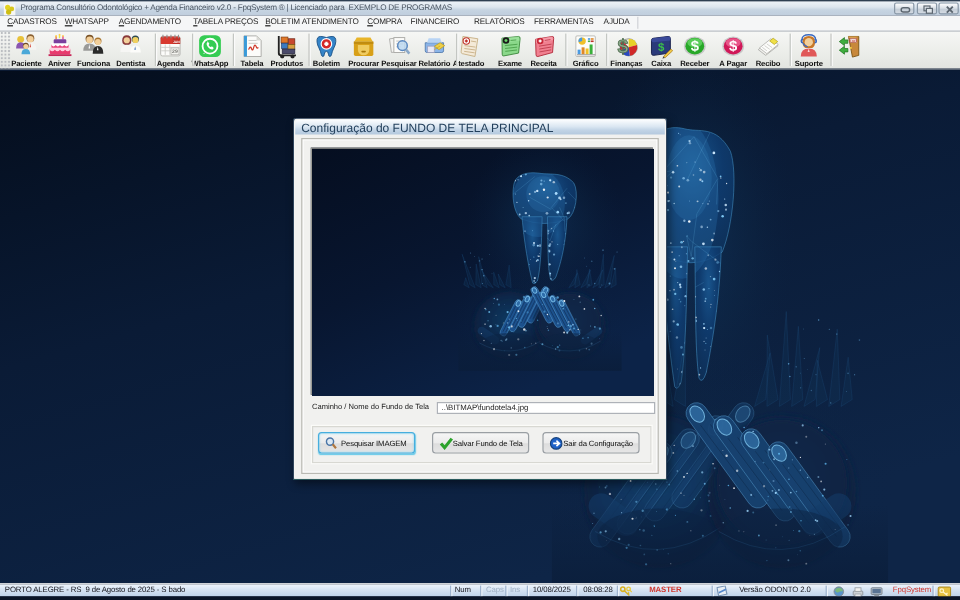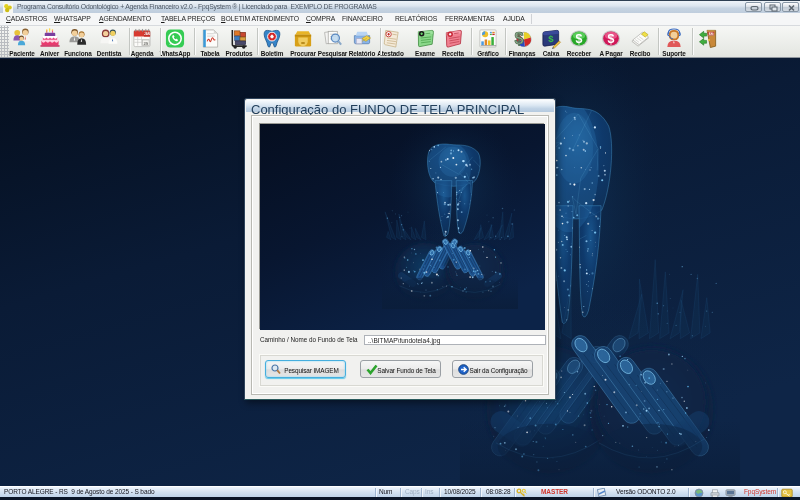--- a/index.html
+++ b/index.html
@@ -39,21 +39,21 @@
 
 #content { position:absolute; left:0; top:59px; width:800px; height:427px; }
 
 
 #dlg { position:absolute; left:244px; top:98px; width:312px; height:302px;
   background:#f1f1ef; border:1px solid #30455c; border-bottom-color:#2a5a5c; border-radius:3px 3px 0 0;
   box-shadow:0 0 0 1px rgba(255,255,255,0.15) inset, 2px 3px 7px rgba(0,0,0,0.45); }
 #dlgtitle { position:absolute; left:1px; top:1px; width:308px; height:12px;
   background:linear-gradient(#fafcfe, #dbe7f2 45%, #c2d4e6 70%, #b4c9de 100%);
   border-radius:2px 2px 0 0; }
-#dlgtitle span { position:absolute; left:5px; top:2px; font-size:13px; color:#23405c; white-space:nowrap; }
+#dlgtitle span { position:absolute; left:5px; top:2px; font-size:10px; color:#23405c; white-space:nowrap; }
 #dlgframe { position:absolute; left:7px; top:17px; width:296px; height:278px;
   border:1px solid #ffffff; outline:1px solid #b9b9b3; }
 #preview { position:absolute; left:14px; top:24px; width:285px; height:206px;
   border:1px solid #9a9a94; background:#081227; }
 #caminho { position:absolute; left:15px; top:237px; font-size:6.3px; color:#1a1a1a; white-space:nowrap; }
 #pathbox { position:absolute; left:119px; top:236px; width:182px; height:10px;
   background:#fff; border:1px solid #aeb2b8; font-size:6.5px; color:#222; padding-left:3px; line-height:9px; }
 #btnpanel { position:absolute; left:15px; top:256px; width:283px; height:31px;
   border:1px solid #d8d8d2; outline:1px solid #fbfbf8; }
 .dbtn { position:absolute; top:261px; height:18px; background:linear-gradient(#f6f6f6,#ebebeb 50%,#dddddd 55%,#e6e6e6);

